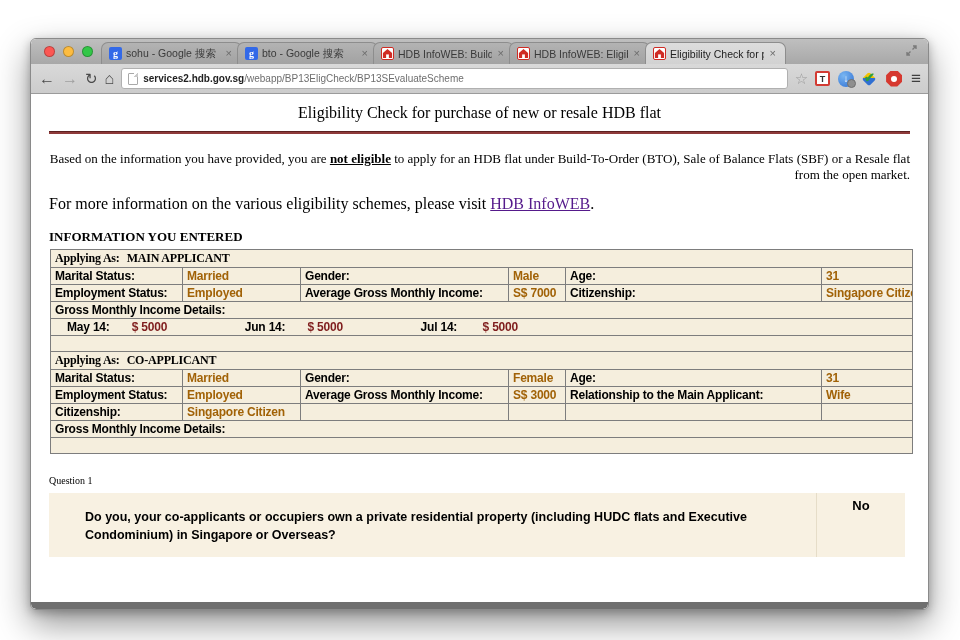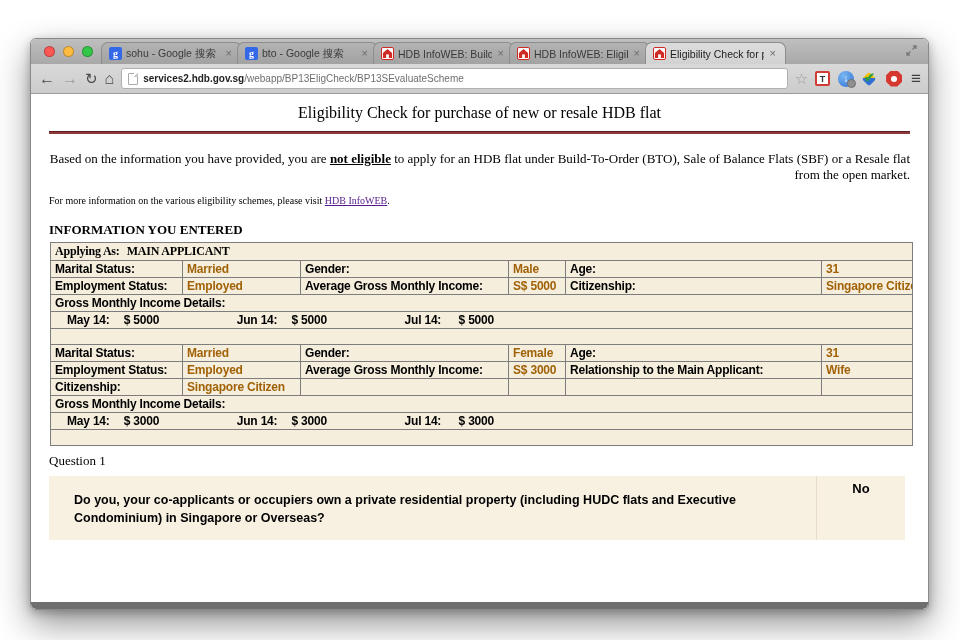--- a/index.html
+++ b/index.html
@@ -64,41 +64,41 @@
   .ext-stop::after { content:""; position:absolute; left:5px; top:5px; width:6px; height:6px; border-radius:50%; background:#fff; }
   .menu { font-size:17px; color:#3f3f3f; letter-spacing:-1px; margin-left:2px; }
 
   
   .content { position:absolute; left:0; top:56px; right:0; bottom:7px; background:#fff;
     overflow:hidden; padding:6px 18px 0 18px; font-family:"Liberation Serif",serif; color:#000; }
   .page-title { text-align:center; font-size:16px; margin-top:3px; }
   .red-rule { height:3px; background:#8e3a3a; border-top:1px solid #5d2020; margin-top:9px; }
   .intro { font-size:13px; margin-top:17px;text-align:right; }
   .intro b u { font-weight:bold; }
-  .moreinfo { font-size:10px; margin-top:12px; }
+  .moreinfo { font-size:16px; margin-top:12px; }
   .moreinfo a { color:#551a8b; text-decoration:underline; cursor:pointer; }
   .sec-head { font-size:13px; font-weight:bold; margin-top:16px; }
   .sec-sub { font-size:13px; margin-top:1px; }
 
   table.info { border-collapse:collapse; width:862px; margin-top:4px; margin-left:1px;
     font-family:"Liberation Sans",sans-serif; table-layout:fixed; }
   table.info td { border:1px solid #7d7d7d; background:#f5eedd; font-size:12px; font-weight:bold;
     padding:1px 4px; height:16px; letter-spacing:-0.2px; white-space:nowrap; overflow:hidden; }
   td.applying { background:#fff; font-family:"Liberation Serif",serif; font-weight:normal;
     font-size:12.5px; letter-spacing:0; height:15px; }
   td.applying .aval { margin-left:7px;margin-top:40px; }
   td.gap { background:#fff; height:10px; }
   td.valcell { color:#a16207; }
   .inc-lab { display:inline-block; min-width:52px;padding-left:12px; }
-  .inc-val { display:inline-block; min-width:66px; color:#000000; margin-left:14px; }
+  .inc-val { display:inline-block; min-width:66px; color:#7f1d1d; margin-left:22px; }
   .inc-sep { display:inline-block; width:32px; }
 
-  .qnum { font-size:13px; margin-top:7px; font-family:"Liberation Serif",serif; }
+  .qnum { font-size:10px; margin-top:21px; font-family:"Liberation Serif",serif; }
   .qbox { display:flex; background:#f8f1e2; margin-top:7px; width:856px; }
-  .qtext { flex:1; padding:15px 58px 13px 25px; font-family:"Liberation Sans",sans-serif;
+  .qtext { flex:1; padding:15px 58px 13px 36px; font-family:"Liberation Sans",sans-serif;
     font-weight:bold; font-size:12.5px; line-height:1.45; border-right:1px solid #e6ddc8; }
   .qans { width:88px; text-align:center; padding-top:5px; font-family:"Liberation Sans",sans-serif;
     font-weight:bold; font-size:13px; }
 
   .window-bottom { position:absolute; left:0; bottom:0; right:0; height:7px; background:#6f6f6f; border-radius:0 0 5px 5px; }
 </style>
 </head>
 <body>
 
 <div class="window">
@@ -205,38 +205,41 @@
         <td class="valcell">Married</td>
         <td>Gender:</td>
         <td class="valcell">Male</td>
         <td>Age:</td>
         <td class="valcell">31</td>
       </tr>
       <tr>
         <td>Employment Status:</td>
         <td class="valcell">Employed</td>
         <td>Average Gross Monthly Income:</td>
-        <td class="valcell">S$ 5000</td>
+        <td class="valcell">S$ 7000</td>
         <td>Citizenship:</td>
         <td class="valcell">Singapore Citizen</td>
       </tr>
       <tr>
             <td colspan="6">Gross Monthly Income Details:</td>
           </tr>
       <tr>
             <td colspan="6">
         <span class="inc-lab">May 14:</span><span class="inc-val">$ 5000</span><span class="inc-sep"></span>
         <span class="inc-lab">Jun 14:</span><span class="inc-val">$ 5000</span><span class="inc-sep"></span>
         <span class="inc-lab">Jul 14:</span><span class="inc-val">$ 5000</span>
       </td>
           </tr>
       <tr>
             <td class="gap" colspan="6"></td>
           </tr>
 
+      <tr>
+            <td class="applying" colspan="6"><span>Applying As:</span><span class="aval">CO-APPLICANT</span></td>
+          </tr>
       <tr>
         <td>Marital Status:</td>
         <td class="valcell">Married</td>
         <td>Gender:</td>
         <td class="valcell">Female</td>
         <td>Age:</td>
         <td class="valcell">31</td>
       </tr>
       <tr>
         <td>Employment Status:</td>
@@ -251,27 +254,20 @@
         <td class="valcell">Singapore Citizen</td>
         <td></td>
         <td></td>
         <td></td>
         <td></td>
       </tr>
       <tr>
             <td colspan="6">Gross Monthly Income Details:</td>
           </tr>
       <tr>
-            <td colspan="6">
-        <span class="inc-lab">May 14:</span><span class="inc-val">$ 3000</span><span class="inc-sep"></span>
-        <span class="inc-lab">Jun 14:</span><span class="inc-val">$ 3000</span><span class="inc-sep"></span>
-        <span class="inc-lab">Jul 14:</span><span class="inc-val">$ 3000</span>
-      </td>
-          </tr>
-      <tr>
             <td class="gap" colspan="6"></td>
           </tr>
     </tbody>
       </table>
 
     <div class="qnum">Question 1</div>
     <div class="qbox">
       <div class="qtext">Do you, your co-applicants or occupiers own a private residential property (including HUDC flats and Executive Condominium) in Singapore or Overseas?</div>
       <div class="qans">No</div>
     </div>

